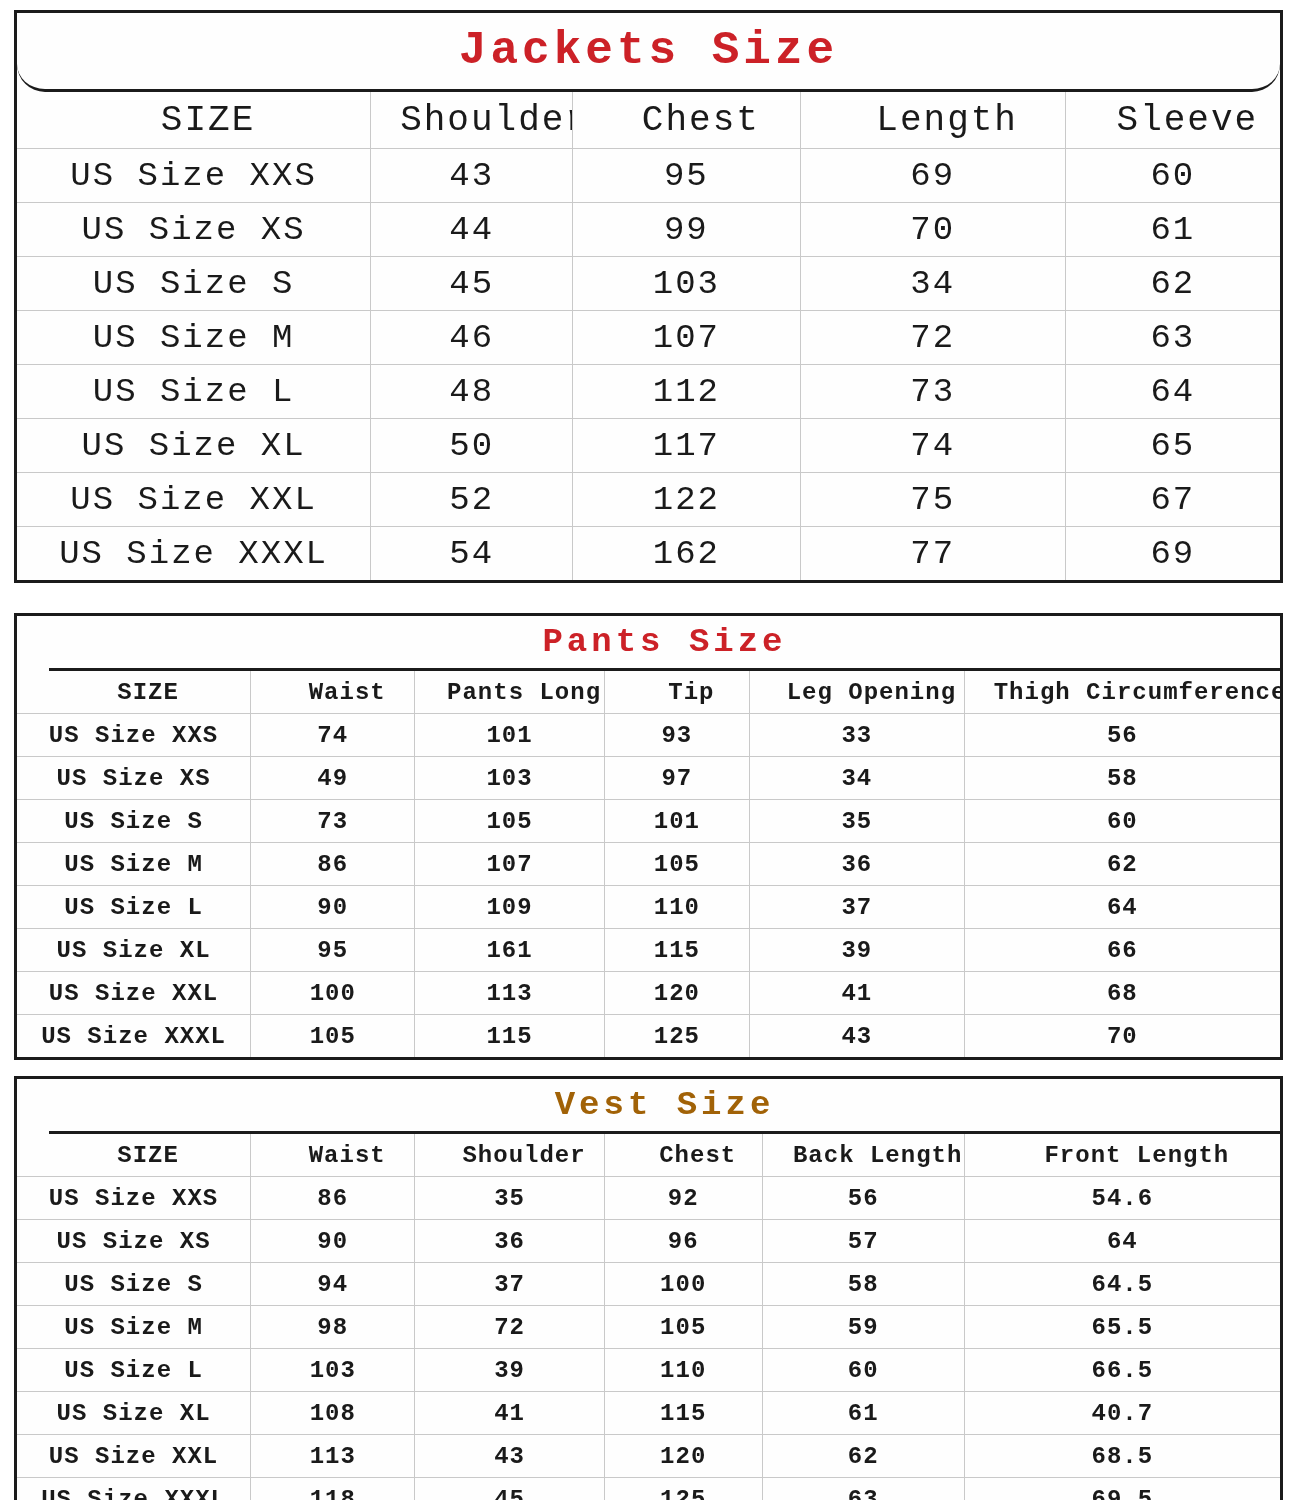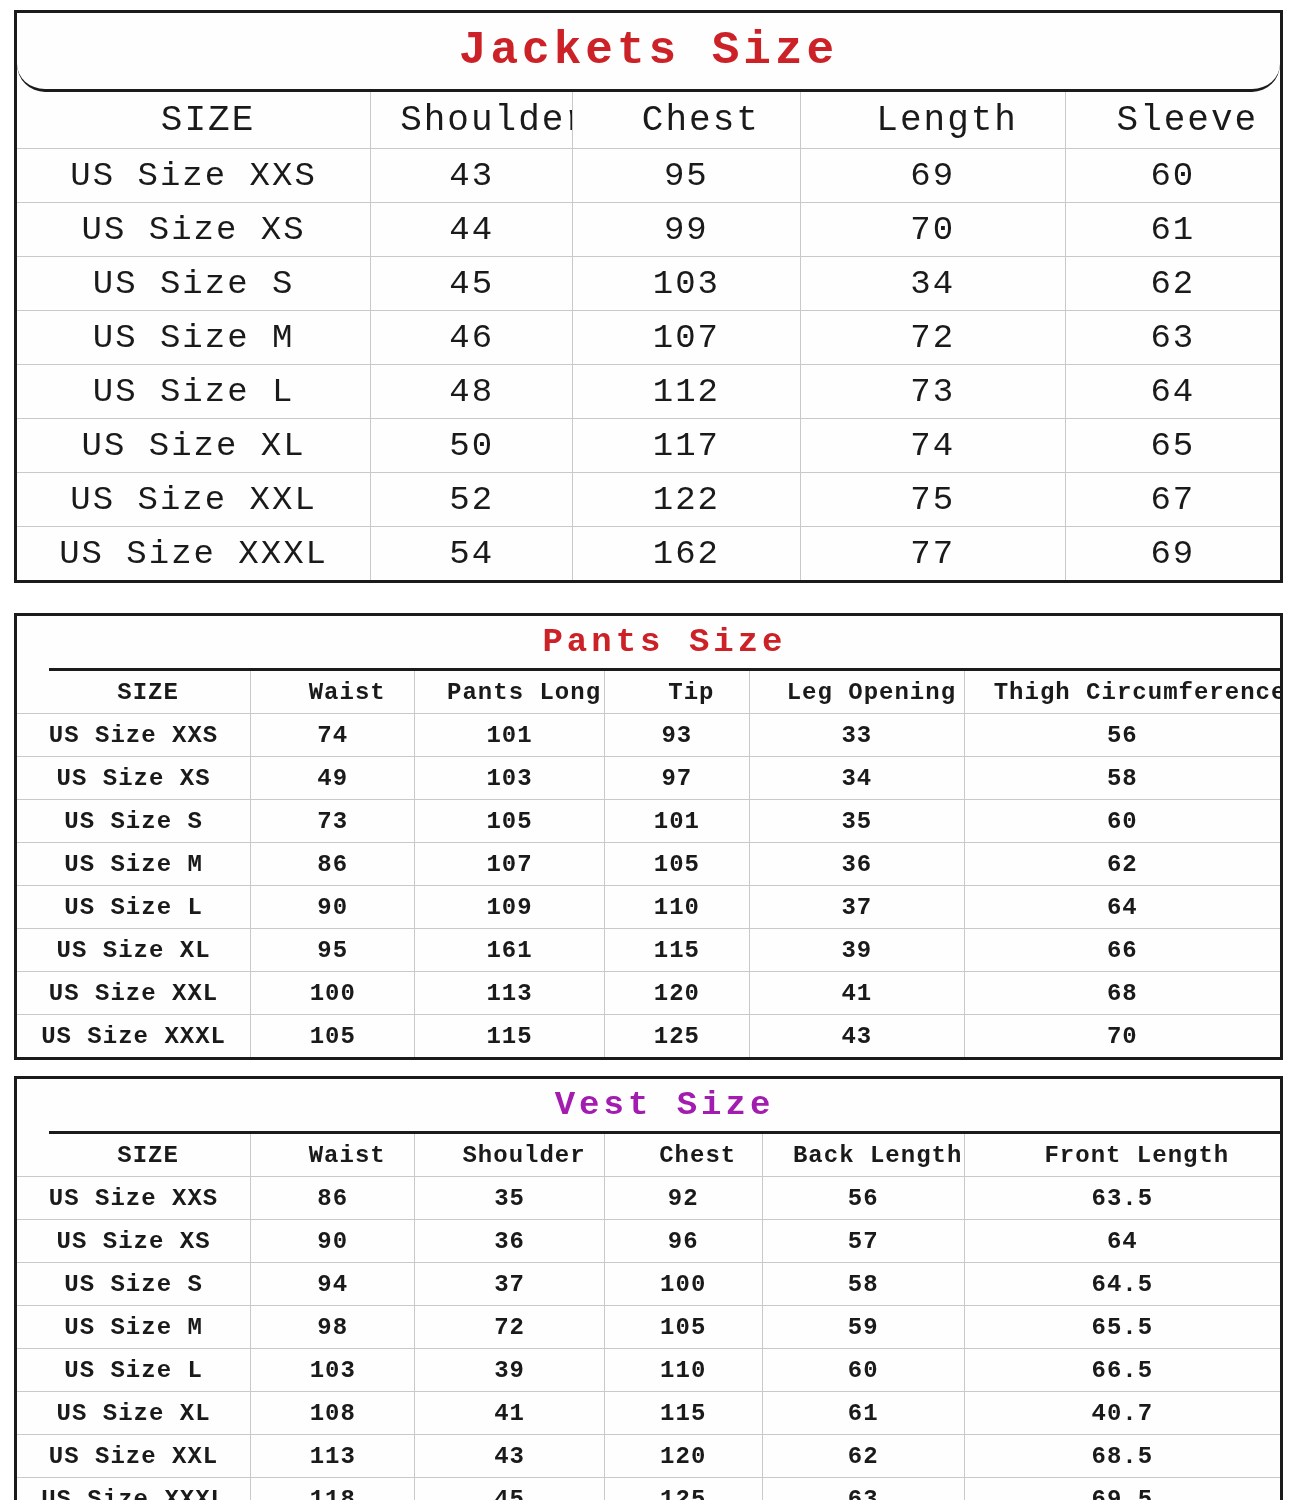--- a/index.html
+++ b/index.html
@@ -224,21 +224,21 @@
               <td>105</td>
               <td>115</td>
               <td>125</td>
               <td>43</td>
               <td>70</td>
             </tr>
           </tbody>
         </table>
       </div>
       <div class="size-box t2">
-        <div class="table-title" style="color: #a21caf;">Vest Size</div>
+        <div class="table-title" style="color: #a16207;">Vest Size</div>
         <table class="size-table">
           <colgroup>
             <col style="width: 18.5%;">
             <col style="width: 13%;">
             <col style="width: 15%;">
             <col style="width: 12.5%;">
             <col style="width: 16%;">
             <col style="width: 25%;">
           </colgroup>
           <thead>
@@ -251,21 +251,21 @@
               <th>Front Length</th>
             </tr>
           </thead>
           <tbody>
             <tr>
               <td>US Size XXS</td>
               <td>86</td>
               <td>35</td>
               <td>92</td>
               <td>56</td>
-              <td>63.5</td>
+              <td>54.6</td>
             </tr>
             <tr>
               <td>US Size XS</td>
               <td>90</td>
               <td>36</td>
               <td>96</td>
               <td>57</td>
               <td>64</td>
             </tr>
             <tr>

